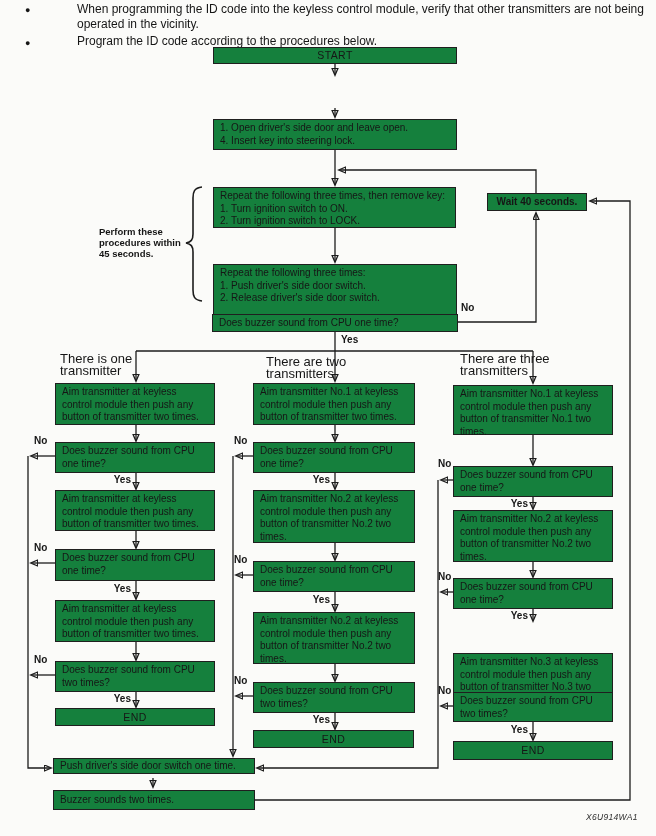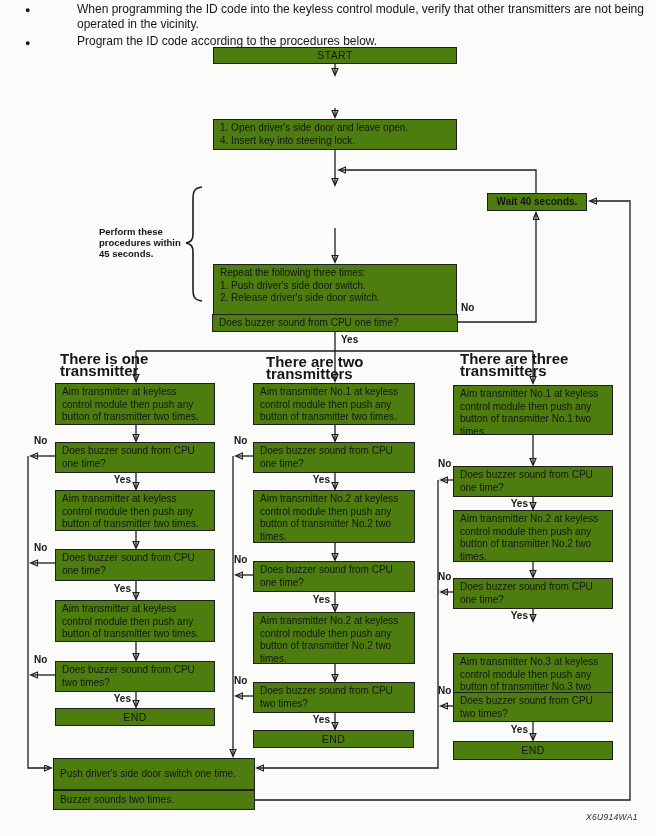--- a/index.html
+++ b/index.html
@@ -7,30 +7,30 @@
     position:relative;width:656px;height:836px;margin:0 auto;
     background:#fbfbf9;color:#161616;
     font-family:"Liberation Sans","DejaVu Sans",sans-serif;
     overflow:hidden;
   }
   .abs{position:absolute;}
   svg.wires{position:absolute;left:0;top:0;width:656px;height:836px;}
   svg.wires path{stroke:#1c1c1c;stroke-width:1.3;fill:none;}
   svg.wires path.brace{stroke-width:1.6;}
   .fbox{
-    position:absolute;border:1.5px solid #1f1f1f;background:#4d7c0f;
+    position:absolute;border:1.5px solid #1f1f1f;background:#15803d;
     font-size:10px;line-height:12.5px;padding:2px 6px;
     white-space:pre-line;box-sizing:border-box;
   }
   .fbox.center{display:flex;align-items:center;justify-content:center;
     text-align:center;letter-spacing:.4px;font-size:10.5px;padding:0;}
   .fbox.q{display:flex;align-items:center;}
   .lbl{position:absolute;font-weight:bold;font-size:10px;line-height:10px;}
   .lbl.r{text-align:right;width:30px;}
-  .hdr{position:absolute;font-weight:bold;font-size:15px;line-height:11.5px;
+  .hdr{position:absolute;font-weight:normal;font-size:13px;line-height:11.5px;
     white-space:pre-line;}
   .note{position:absolute;font-weight:bold;font-size:9.5px;line-height:11px;
     white-space:pre-line;}
   .bullet-dot{position:absolute;font-size:9px;}
   .bullet-text{position:absolute;font-size:12px;line-height:14.5px;width:600px;margin-left:32px;}
   .figcode{position:absolute;font-size:8.5px;color:#2e2e2e;letter-spacing:.3px;font-style:italic;}
 </style>
 </head>
 <body>
 
@@ -102,20 +102,23 @@
     </g>
     <g>
       <path d="M153,778 V786" marker-end="url(#ah)"></path>
     </g>
     <path class="brace" d="M202,187 C194,188 193,192 193,198 V234 C193,240 191,242 186,243 C191,244 193,246 193,252 V290 C193,296 194,300 202,301"></path>
   </svg>
 
   <div class="fbox center" style="left:213px;top:47px;width:244px;height:17px">START</div>
   <div class="fbox" style="left:213px;top:119px;width:244px;height:31px">1.  Open driver's side door and leave open.
 4.  Insert key into steering lock.</div>
+  <div class="fbox" style="left:213px;top:187px;width:243px;height:41px">Repeat the following three times, then remove key:
+1.  Turn ignition switch to ON.
+2.  Turn ignition switch to LOCK.</div>
   <div class="fbox center" style="left:487px;top:193px;width:100px;height:18px;font-weight:bold;font-size:10px;letter-spacing:0">Wait 40 seconds.</div>
   <div class="note" style="left:99px;top:226px">Perform these
 procedures within
 45 seconds.</div>
   <div class="fbox" style="left:213px;top:264px;width:244px;height:56px">Repeat the following three times:
 1.  Push driver's side door switch.
 2.  Release driver's side door switch.</div>
   <div class="fbox q" style="left:212px;top:314px;width:246px;height:18px">Does buzzer sound from CPU one time?</div>
   <div class="lbl" style="left:461px;top:303px">No</div>
   <div class="lbl" style="left:341px;top:335px">Yes</div>
@@ -162,17 +165,17 @@
   <div class="fbox" style="left:453px;top:653px;width:160px;height:54px">Aim transmitter No.3 at keyless control module then push any button of transmitter No.3 two times.</div>
   <div class="fbox" style="left:453px;top:692px;width:160px;height:30px">Does buzzer sound from CPU two times?</div>
   <div class="fbox center" style="left:453px;top:741px;width:160px;height:19px">END</div>
   <div class="lbl" style="left:438px;top:459px">No</div>
   <div class="lbl" style="left:438px;top:572px">No</div>
   <div class="lbl" style="left:438px;top:686px">No</div>
   <div class="lbl r" style="left:498px;top:499px">Yes</div>
   <div class="lbl r" style="left:498px;top:611px">Yes</div>
   <div class="lbl r" style="left:498px;top:725px">Yes</div>
 
-  <div class="fbox q" style="left:53px;top:758px;width:202px;height:32px">Push driver's side door switch one time.</div>
+  <div class="fbox q" style="left:53px;top:758px;width:202px;height:16px">Push driver's side door switch one time.</div>
   <div class="fbox q" style="left:53px;top:790px;width:202px;height:20px">Buzzer sounds two times.</div>
 
   <div class="figcode" style="left:586px;top:812px">X6U914WA1</div>
 </div>
 
 </body></html>

